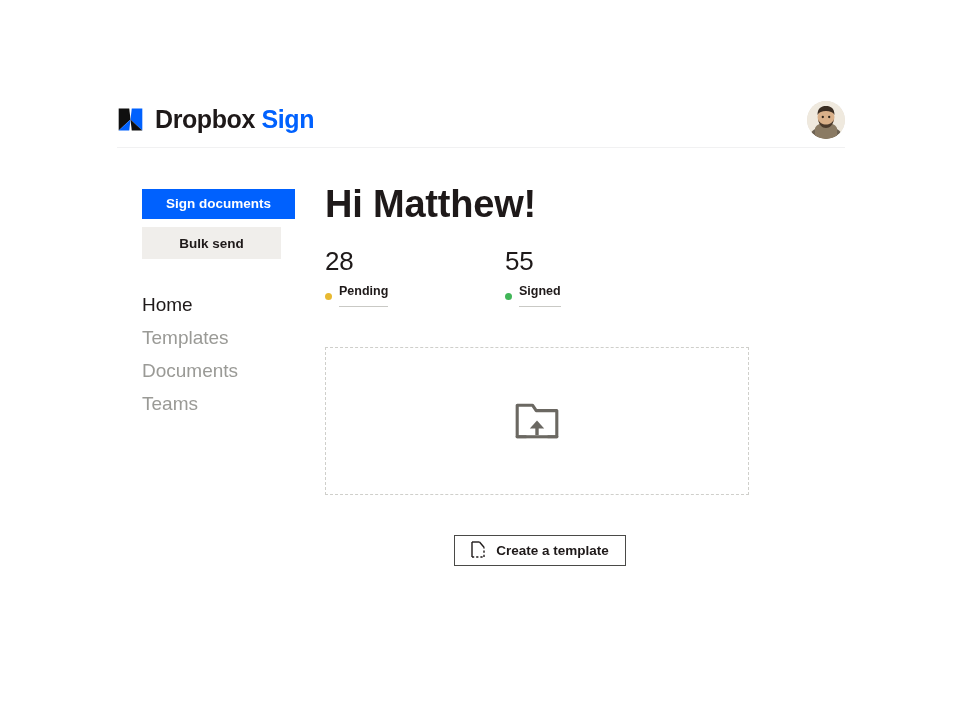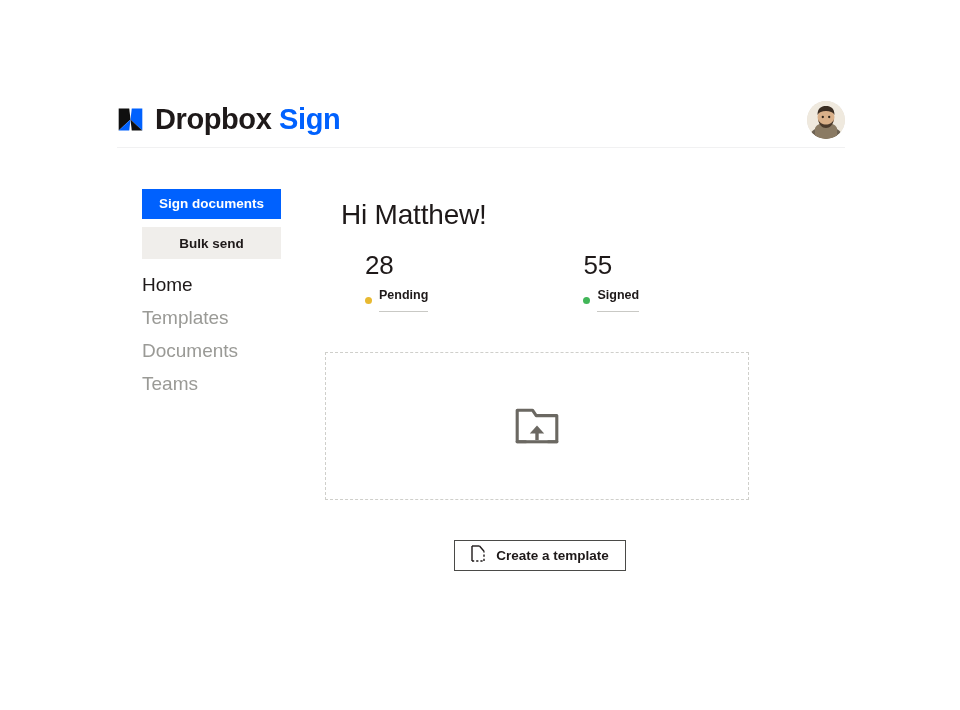--- a/index.html
+++ b/index.html
@@ -40,21 +40,21 @@
     gap: 11px;
   }
 
   .brand-mark {
     width: 27px;
     height: 27px;
     display: block;
   }
 
   .brand-text {
-    font-size: 29px;
+    font-size: 25px;
     font-weight: bold;
     letter-spacing: -0.4px;
     line-height: 1;
     white-space: nowrap;
   }
   .brand-word-dropbox { color: #1e1919; }
   .brand-word-sign { color: #0061fe; }
 
   .avatar {
     width: 38px;
@@ -70,21 +70,21 @@
   
   .sidebar {
     position: absolute;
     left: 142px;
     top: 189px;
     width: 139px;
   }
 
   .btn-primary {
     display: block;
-    width: 139px;
+    width: 153px;
     height: 30px;
     line-height: 30px;
     text-align: center;
     background: #0061fe;
     color: #ffffff;
     font-size: 13.5px;
     font-weight: bold;
     border: none;
     padding: 0;
     font-family: inherit;
@@ -102,55 +102,54 @@
     color: #1e1919;
     font-size: 13.5px;
     font-weight: bold;
     border: none;
     padding: 1px;
     font-family: inherit;
     box-sizing: border-box;
   }
 
   .nav {
-    margin-top: 16px;
+    margin-top: 36px;
   }
   .nav-item {
     font-size: 19px;
     line-height: 1;
     padding: 0 0 14px 0;
     color: #9a9a96;
     white-space: nowrap;
   }
   .nav-item.active { color: #1e1919; }
 
   
   .main {
     position: absolute;
     left: 325px;
     top: 183px;
     width: 430px;
   }
 
   .greeting {
-    font-size: 28px;
-    font-weight: normal;
-    color: #1e1919;
-    margin: 16px;
+    font-size: 38px;
+    font-weight: bold;
+    color: #1e1919;
+    margin: 0;
     line-height: 1.15;
     letter-spacing: -0.2px;
   }
 
   .stats {
     display: flex;
     margin-top: 21px;
   }
   .stat {
     width: 180px;
-    margin-left: 40px;
   }
   .stat:nth-child(2) { width: 173px; }
   .stat-value {
     font-size: 26px;
     font-weight: normal;
     color: #1e1919;
     line-height: 1;
     letter-spacing: -0.2px;
   }
   .stat-row {

